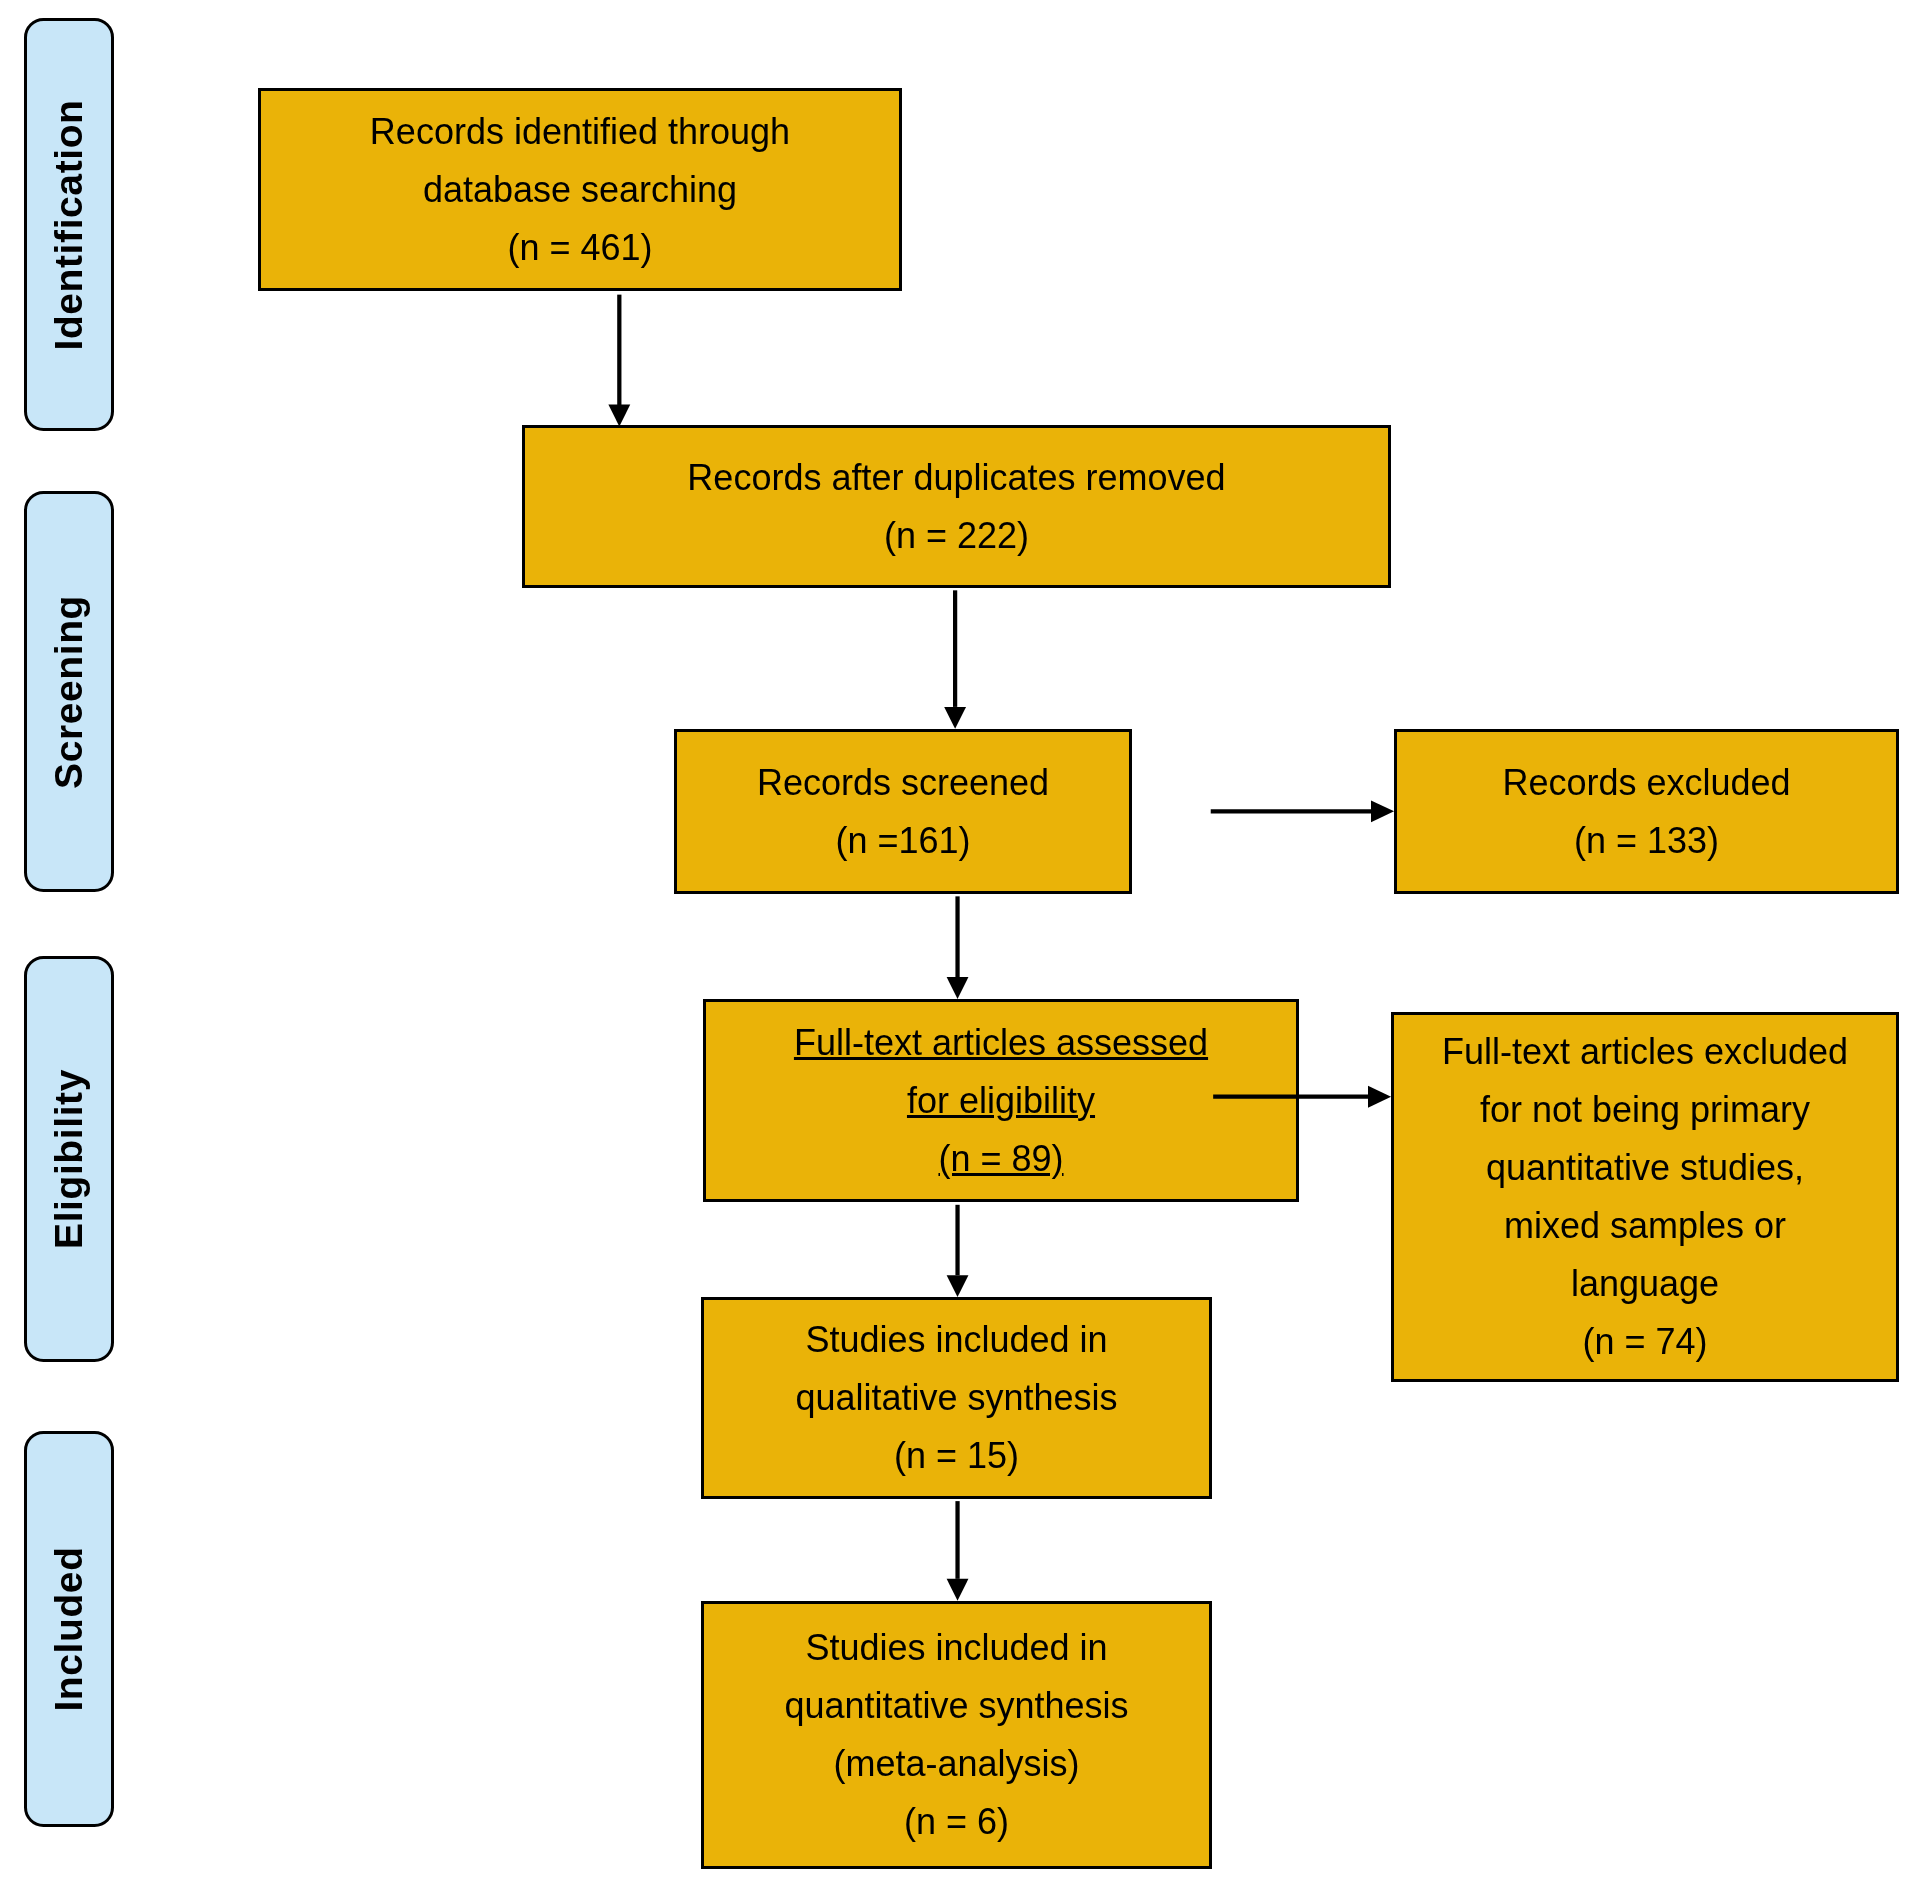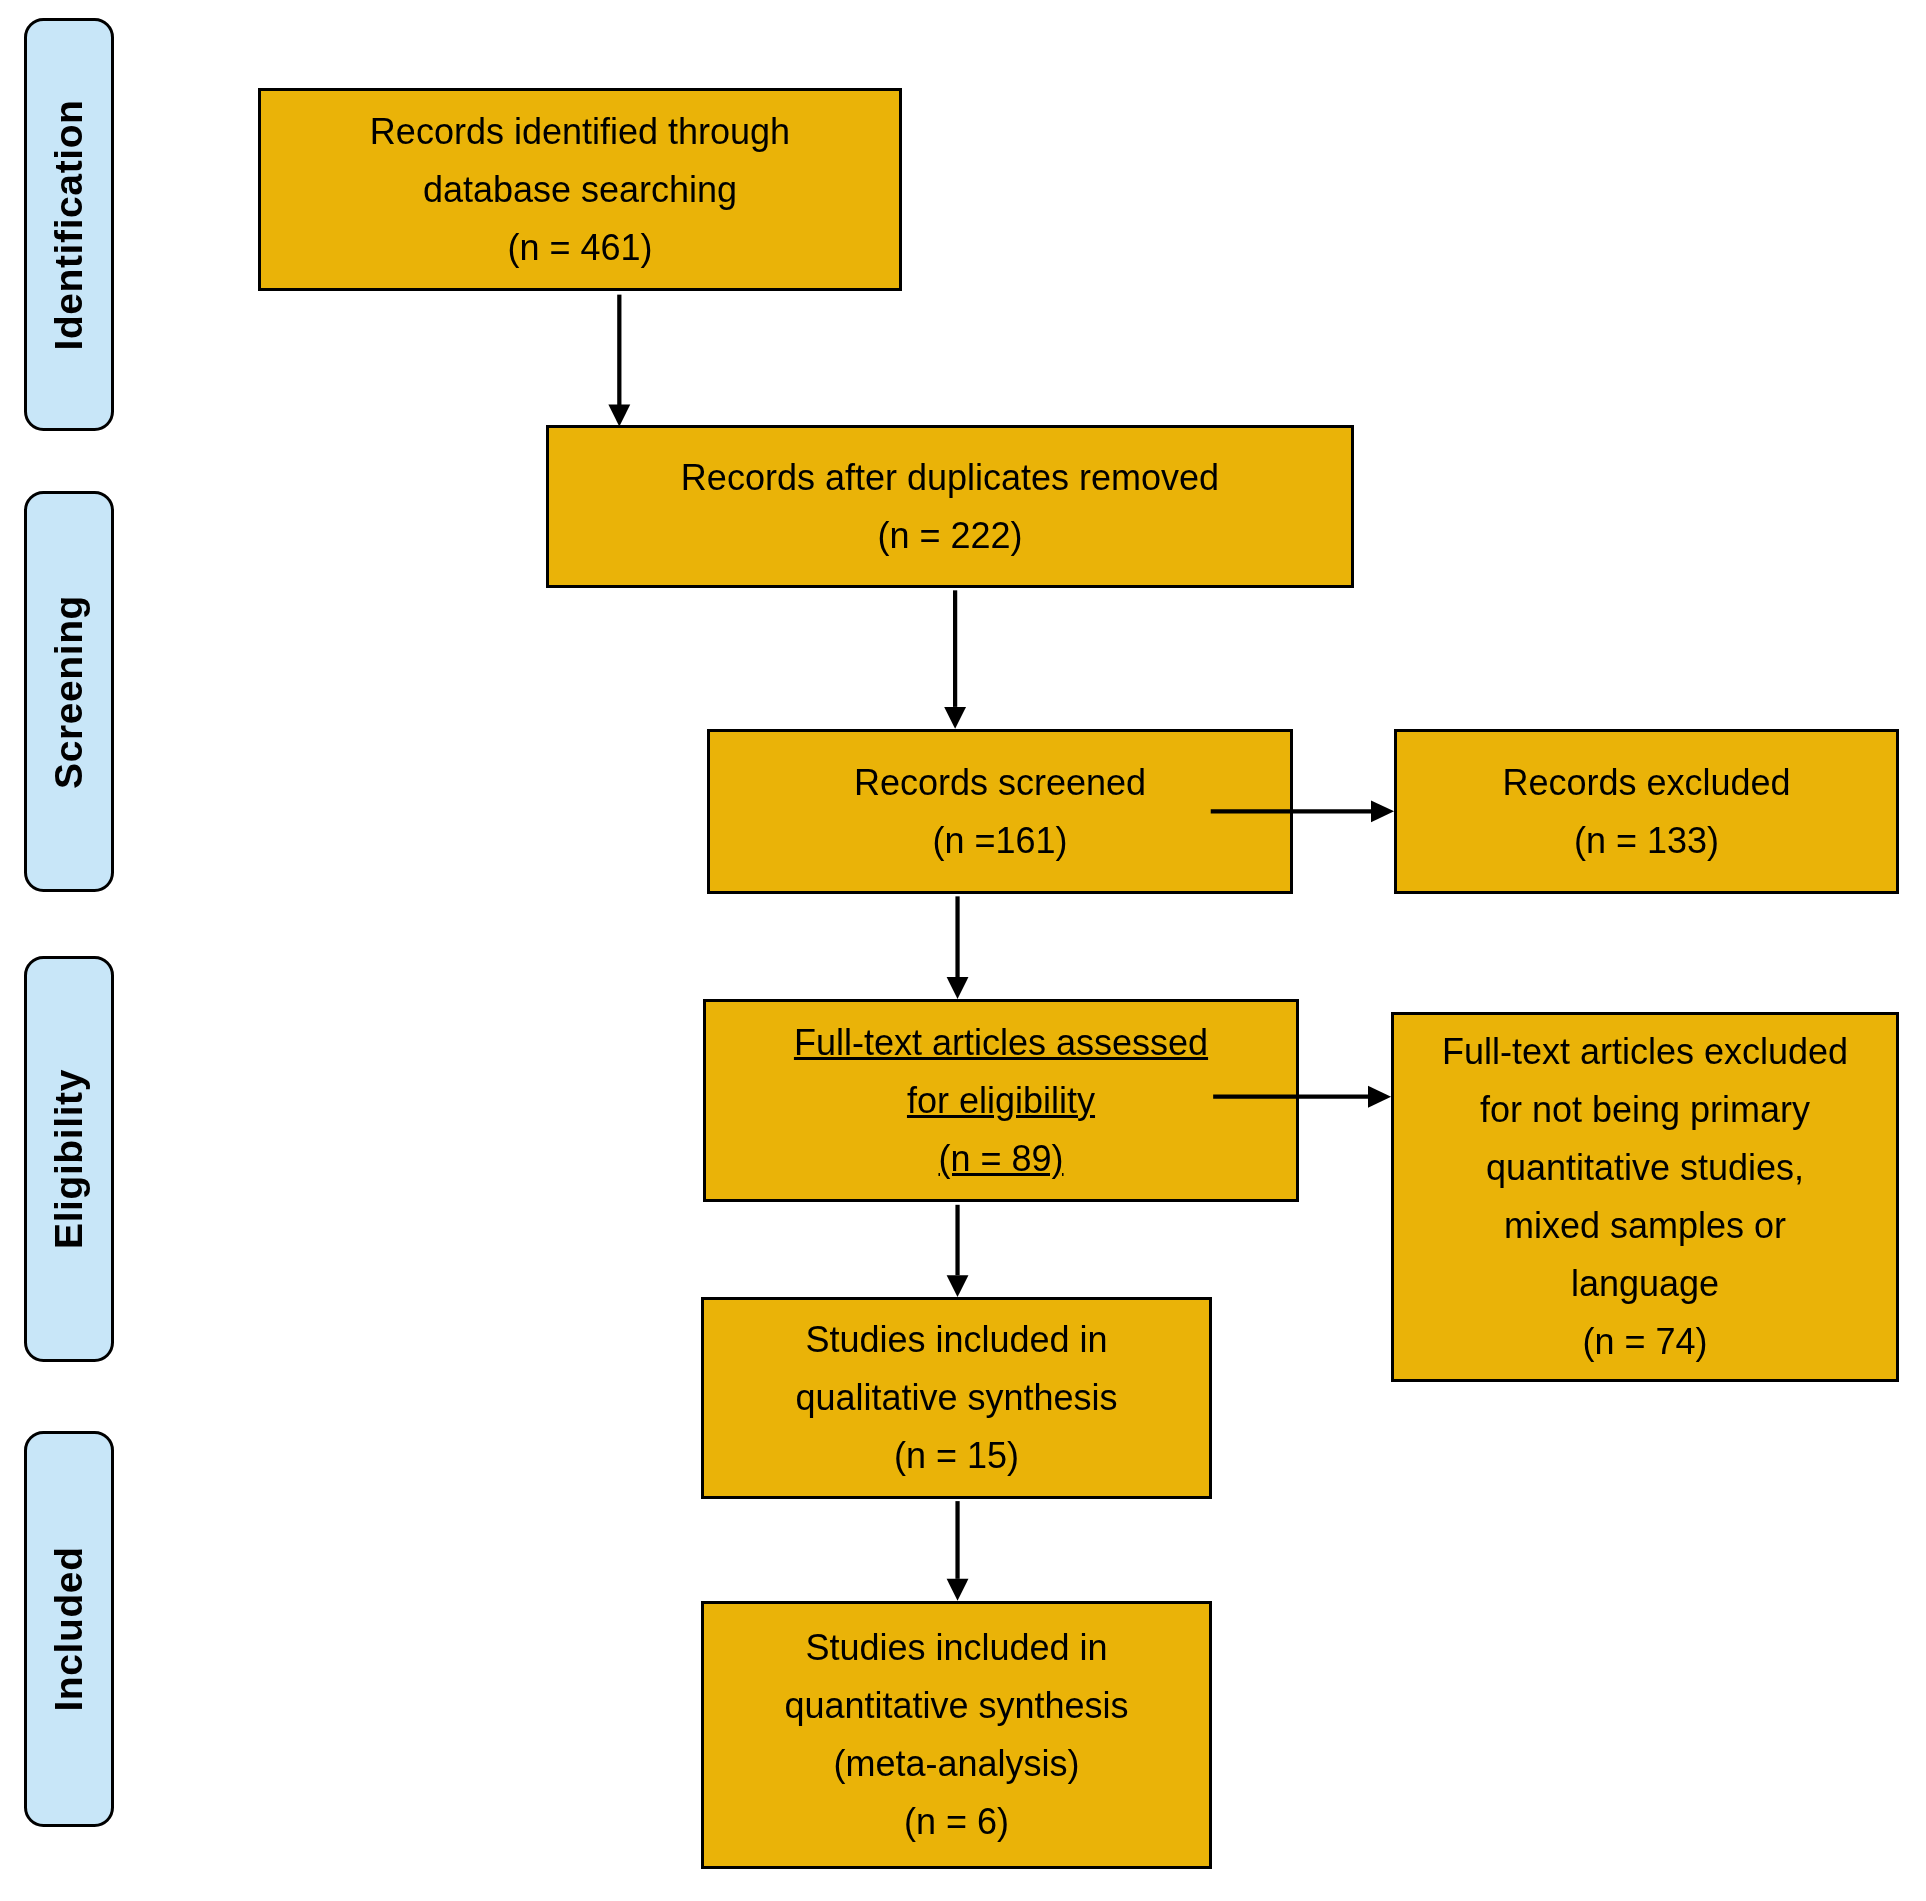--- a/index.html
+++ b/index.html
@@ -83,26 +83,26 @@
   <div class="stage" style="top: 1431px; height: 396px; background: rgb(200, 230, 248);">
     <span class="vtext">Included</span>
   </div>
 
   <div class="fbox" style="left:258px; top:88px; width:644px; height:203px;">
     <div class="line">Records identified through</div>
     <div class="line">database searching</div>
     <div class="line">(n = 461)</div>
   </div>
 
-  <div class="fbox" style="left:546px; top:425px; width:808px; height:163px;">
+  <div class="fbox" style="left:522px; top:425px; width:869px; height:163px;">
     <div class="line">Records after duplicates removed</div>
     <div class="line">(n = 222)</div>
   </div>
 
-  <div class="fbox" style="left:707px; top:729px; width:586px; height:165px; border-width:3.6px;">
+  <div class="fbox" style="left:674px; top:729px; width:458px; height:165px; border-width:3.6px;">
     <div class="line">Records screened</div>
     <div class="line">(n =161)</div>
   </div>
 
   <div class="fbox" style="left:1394px; top:729px; width:505px; height:165px;">
     <div class="line">Records excluded</div>
     <div class="line">(n = 133)</div>
   </div>
 
   <div class="fbox" style="left:703px; top:999px; width:596px; height:203px;text-decoration:underline;">

